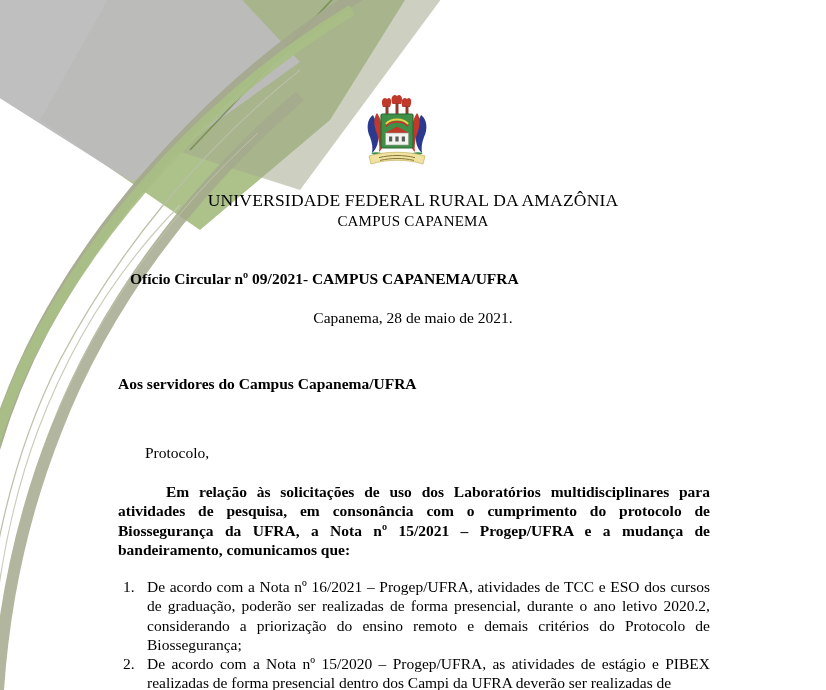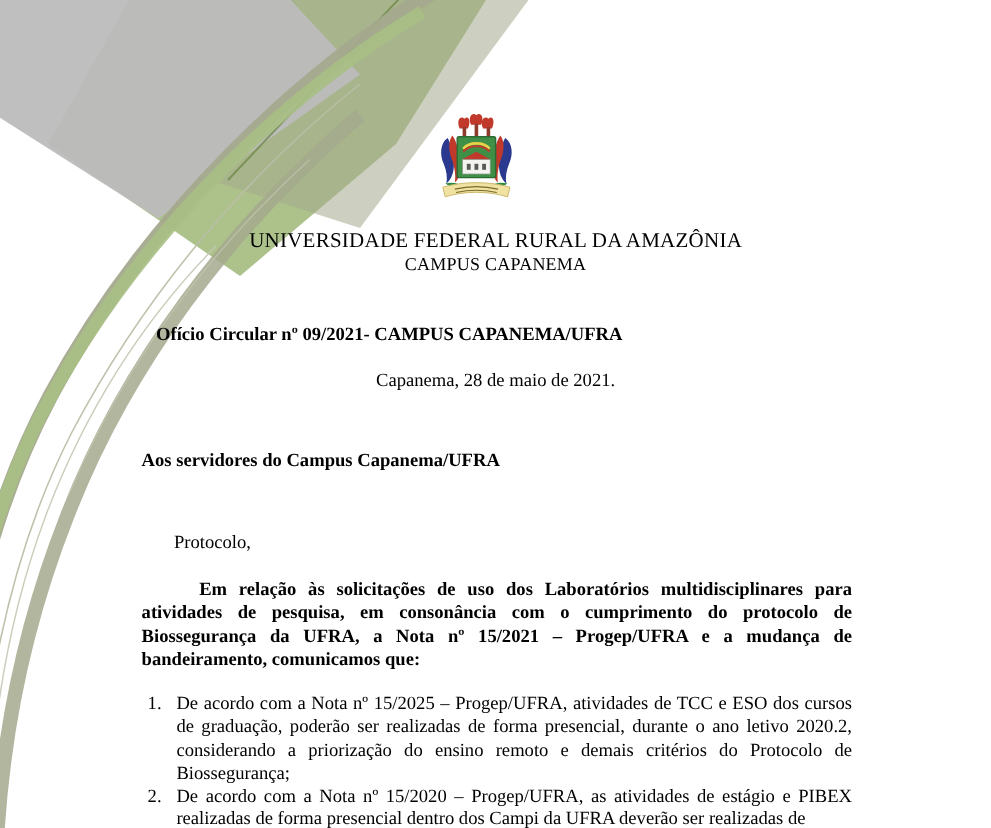--- a/index.html
+++ b/index.html
@@ -254,21 +254,21 @@
     <div class="addressee">Aos servidores do  Campus Capanema/UFRA</div>
 
 
     <div class="salutation">Protocolo,</div>
 
     <div class="body-par">Em relação às solicitações de uso dos Laboratórios multidisciplinares para atividades de pesquisa, em consonância com o cumprimento do protocolo de Biossegurança da UFRA, a Nota nº 15/2021 – Progep/UFRA e a mudança de bandeiramento, comunicamos que:</div>
 
     <ol class="numbered-list">
       <li>
         <span class="marker">1.</span>
-        <span class="li-body"><span>De acordo com a Nota nº 15/2025 – Progep/UFRA</span><span class="b">, atividades de TCC e ESO dos cursos de graduação, poderão ser realizadas de forma presencial, durante o ano letivo 2020.2, considerando a priorização do ensino remoto e demais critérios do Protocolo de Biossegurança</span><span class="b">;</span></span>
+        <span class="li-body"><span>De acordo com a Nota nº 16/2021 – Progep/UFRA</span><span class="b">, atividades de TCC e ESO dos cursos de graduação, poderão ser realizadas de forma presencial, durante o ano letivo 2020.2, considerando a priorização do ensino remoto e demais critérios do Protocolo de Biossegurança</span><span class="b">;</span></span>
       </li>
       <li>
         <span class="marker">2.</span>
         <span class="li-body"><span>De acordo com a Nota nº 15/2020 – Progep/UFRA, as atividades de estágio e PIBEX realizadas de forma presencial dentro dos Campi da UFRA deverão ser realizadas de</span><span class="b"></span><span class="b"></span></span>
       </li>
     </ol>
 
   </div>
 </div>
 

